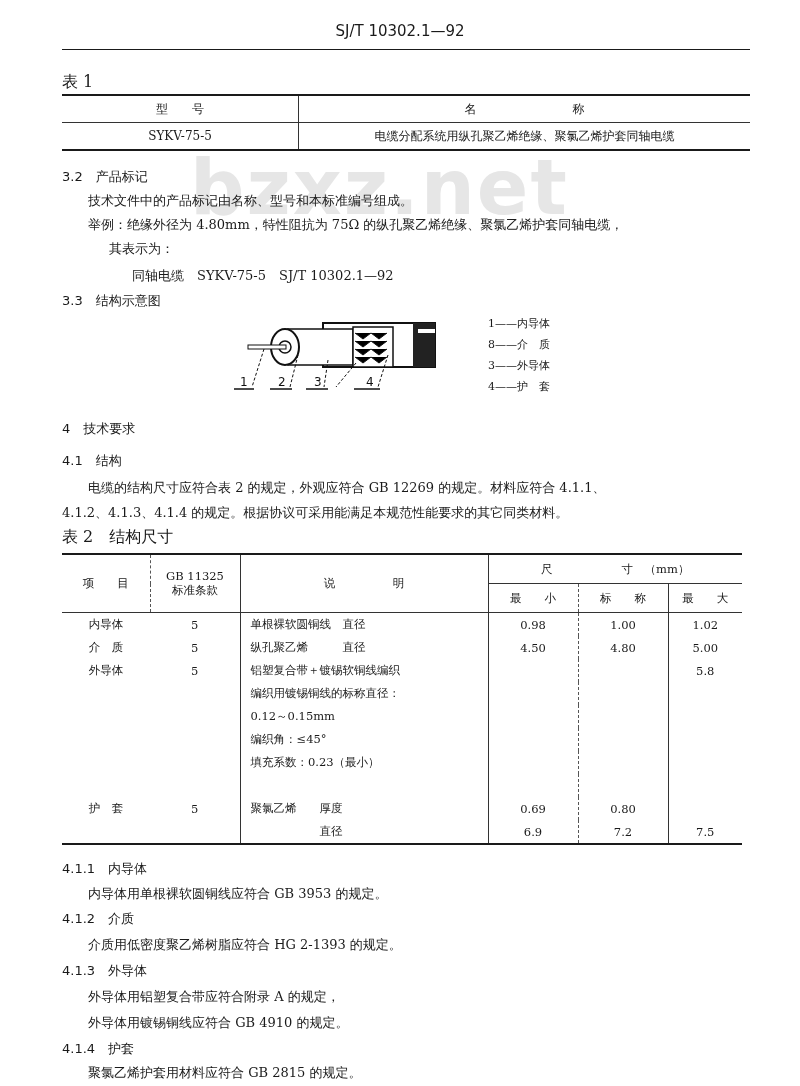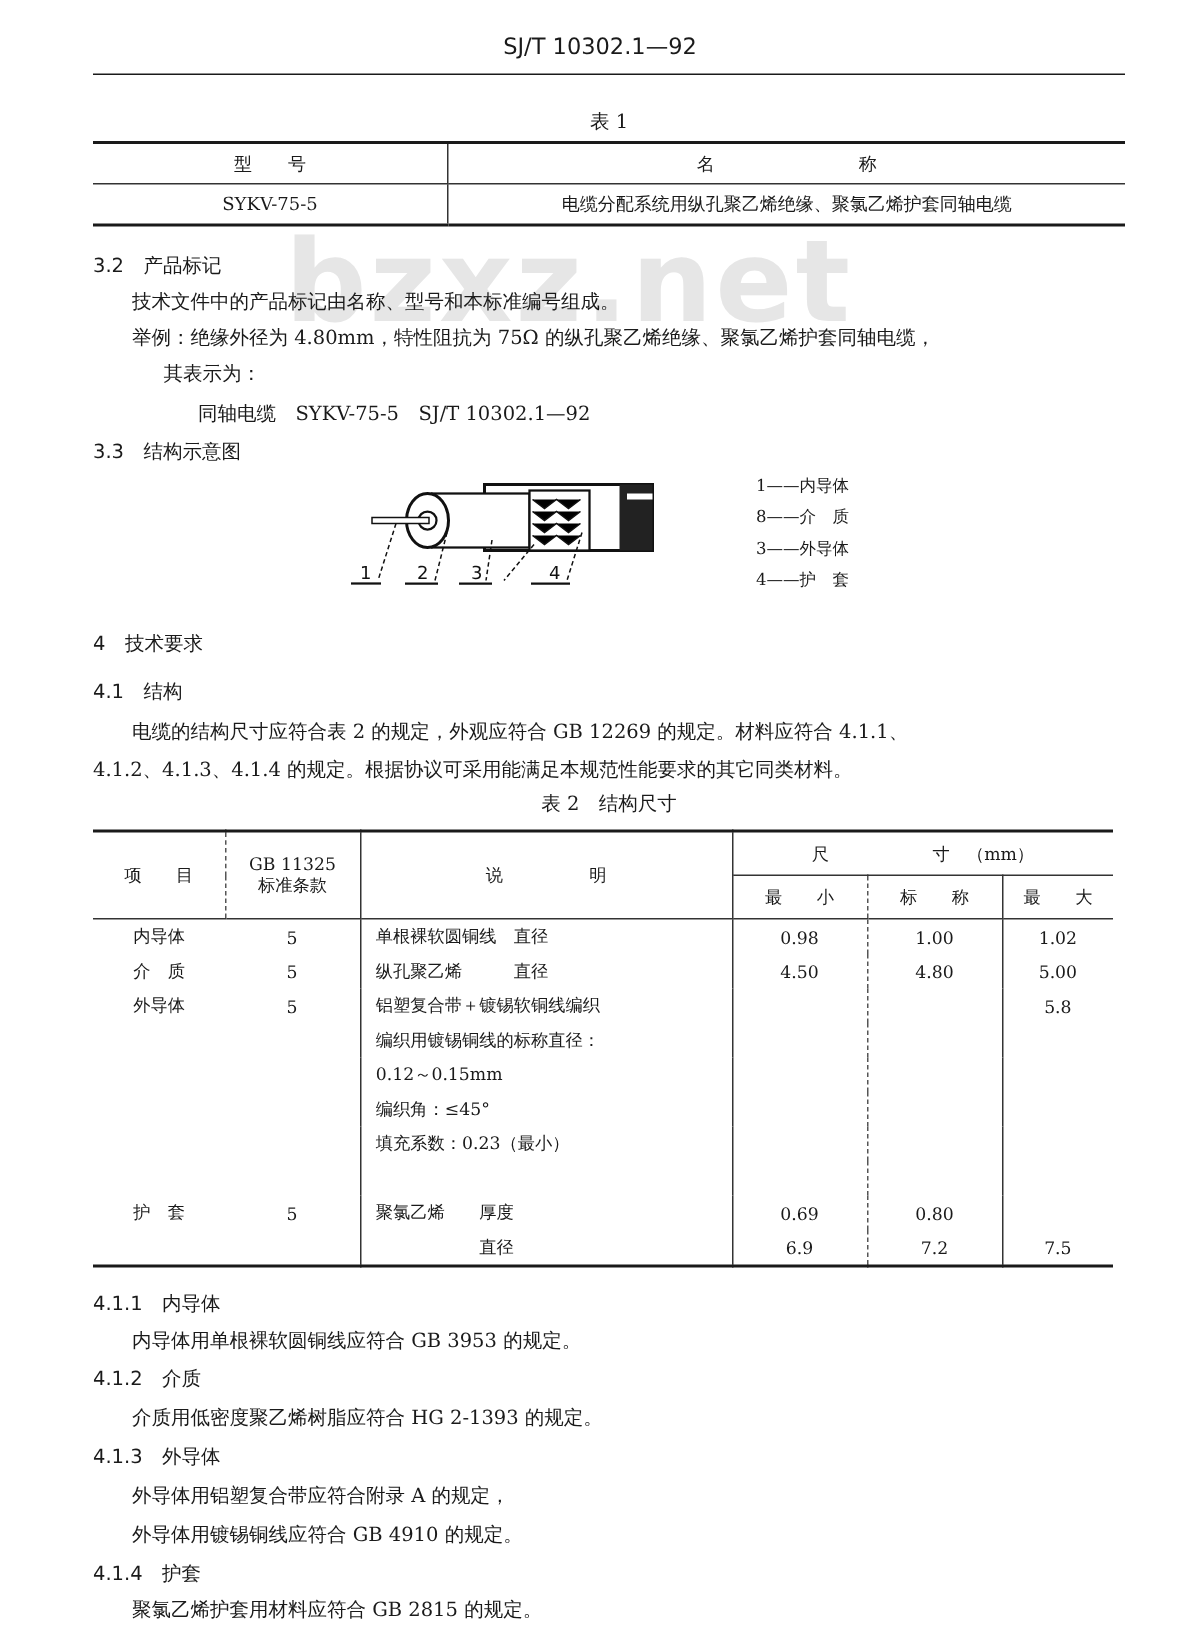--- a/index.html
+++ b/index.html
@@ -4,31 +4,31 @@
 <style>
   html, body { margin:0; padding:0; background:#ffffff; }
   body { width:800px; height:1086px; position:relative; overflow:hidden;
          font-family:"DejaVu Serif", serif; color:#1a1a1a; font-size:13px; }
   .abs { position:absolute; }
   .watermark { position:absolute; left:190px; top:150px; font-family:"DejaVu Sans", sans-serif;
                font-weight:bold; font-size:76px; color:#e6e6e6; letter-spacing:2px; z-index:0; line-height:1; }
   .layer { position:absolute; left:0; top:0; width:800px; height:1086px; z-index:1; }
   .hdr { left:0; width:800px; top:22px; text-align:center; font-family:"DejaVu Sans", sans-serif; font-size:15px; }
   .hr { position:absolute; background:#1a1a1a; }
-  .caption { position:absolute; text-align:center; font-size:13px; }
+  .caption { position:absolute; text-align:left; font-size:16px; }
   table { border-collapse:collapse; }
   .t1 { position:absolute; left:62px; top:94px; width:688px; font-size:12px; }
   .t1 th, .t1 td { text-align:center; padding:0; height:26px; }
   .t1 th { font-weight:normal; border-bottom:1px solid #333; }
   .t1 td { border-bottom:2px solid #1a1a1a; }
   .t1 { border-top:2px solid #1a1a1a; }
   .t1 .c1 { width:236px; border-right:1px solid #333; }
   .text { position:absolute; font-size:13px; white-space:nowrap; }
   .h { font-family:"DejaVu Sans", sans-serif; }
-  .legend div { height:21px; font-size:11px;margin-left:16px; }
+  .legend div { height:21px; font-size:11px; }
   .t2 { position:absolute; left:62px; top:553px; width:680px; font-size:11.5px; border-top:2px solid #1a1a1a; border-bottom:2px solid #1a1a1a; }
   .t2 th { font-weight:normal; text-align:center; height:28px; padding:0; }
   .t2 td { height:23px; padding:0; vertical-align:middle; }
   .t2 .sepR { border-right:1px solid #333; }
   .t2 .dotR { border-right:1px dashed #555; }
   .t2 .hb { border-bottom:1px solid #333; }
   .t2 .ctr { text-align:center; }
   .t2 .desc { padding-left:10px; white-space:nowrap; }
   svg { display:block; }
 </style>

